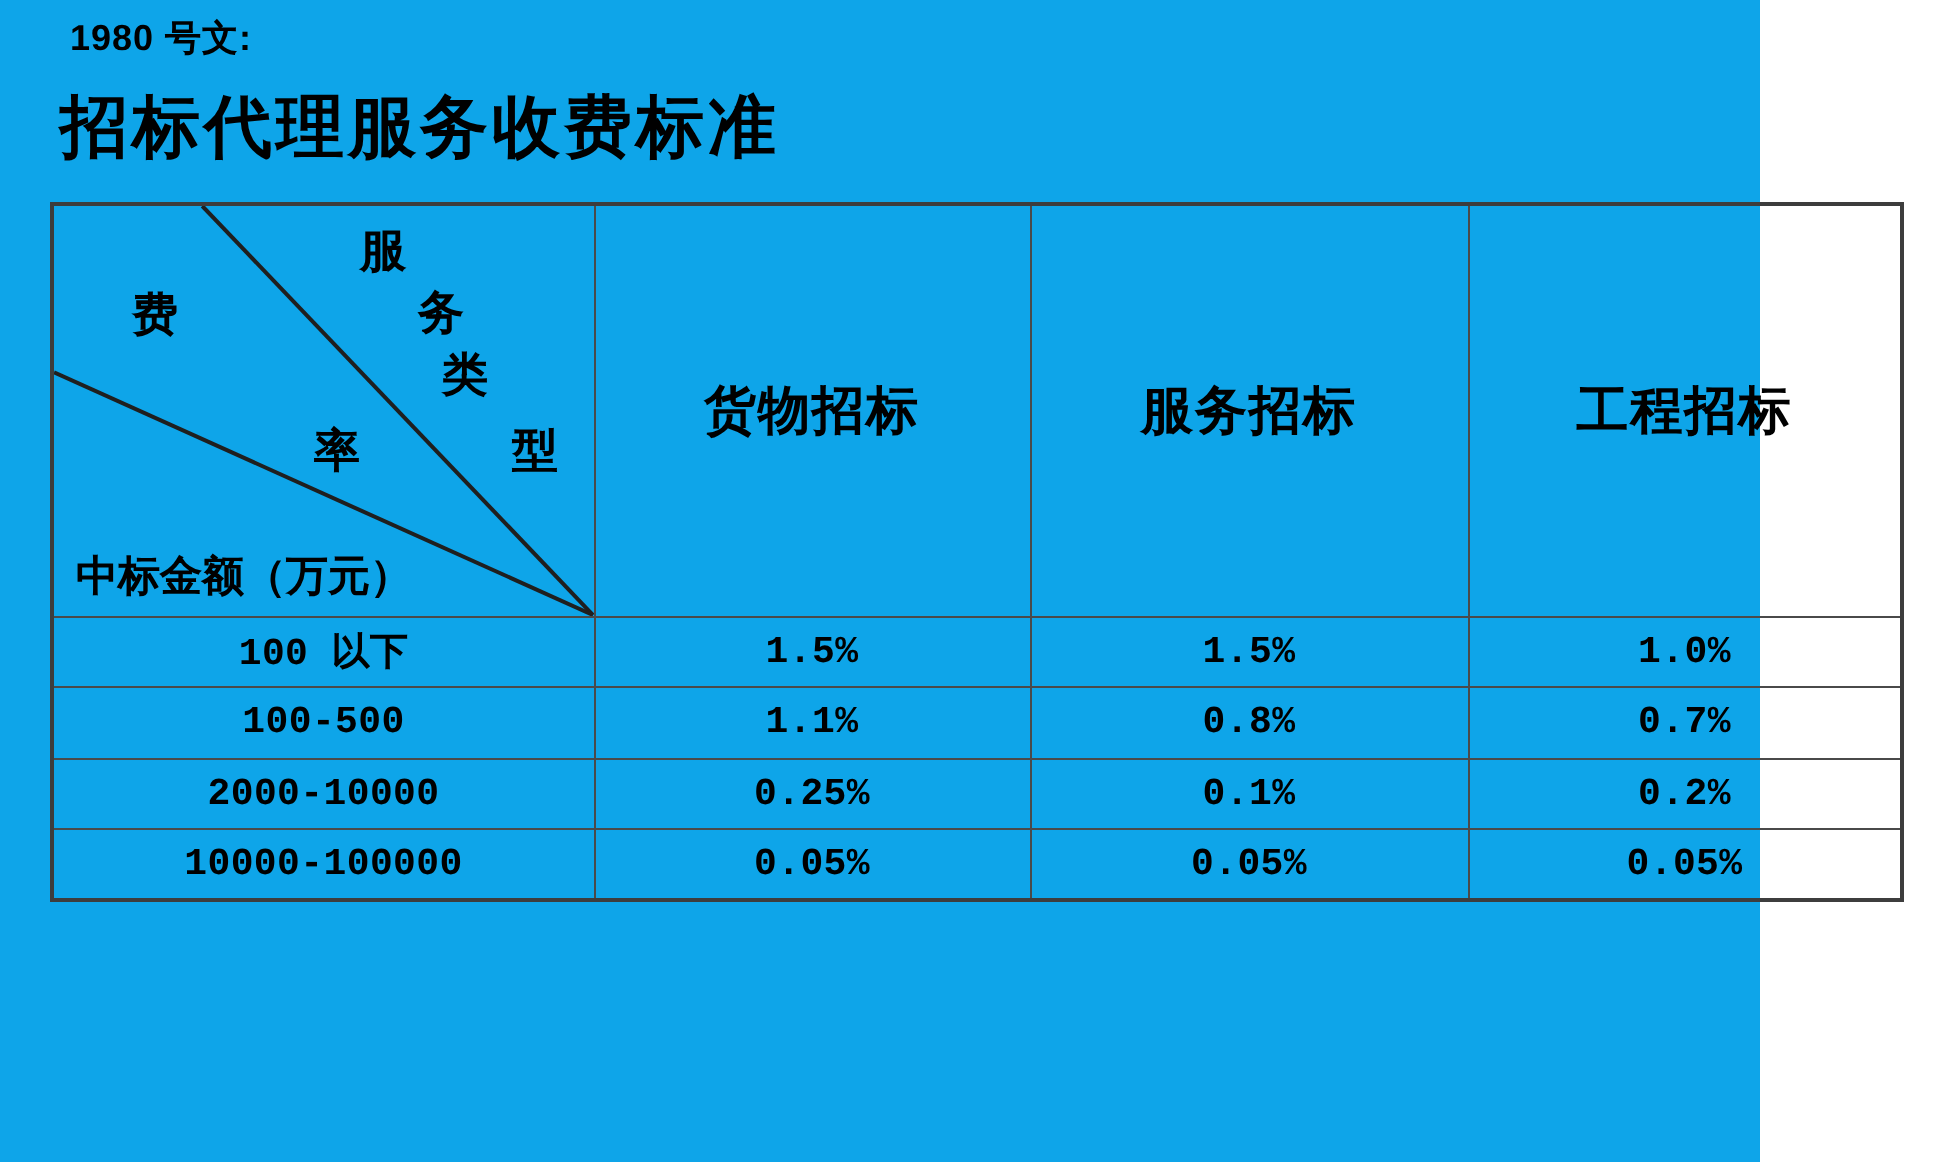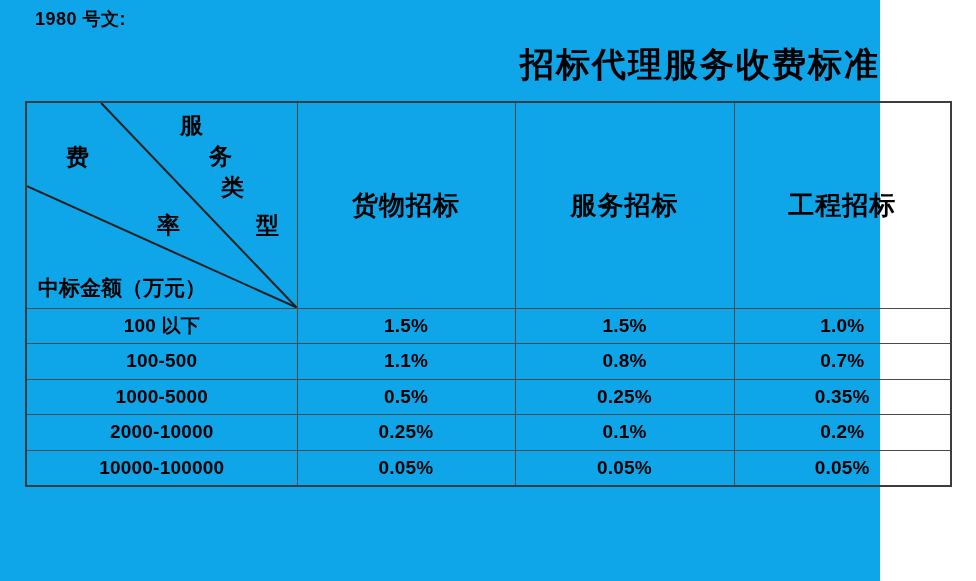--- a/index.html
+++ b/index.html
@@ -26,21 +26,21 @@
     font-size: 18px;
     font-weight: 700;
     letter-spacing: 0.5px;
     white-space: pre;
   }
   .page-title {
     position: absolute;
     top: 44px;
     left: 30px;
     right: 0;
-    text-align: right;
+    text-align: left;
     font-size: 34px;
     font-weight: 700;
     letter-spacing: 2px;
     line-height: 1.25;
   }
   table.fee-table {
     position: absolute;
     left: 25px;
     top: 101px;
     width: 925px;
@@ -91,21 +91,21 @@
   .corner-amount {
     position: absolute;
     left: 11px;
     bottom: 7px;
     font-size: 21px;
     font-weight: 700;
     line-height: 1.1;
     white-space: nowrap;
   }
   td.data-cell {
-    font-family: Liberation Sans, sans-serif;
+    font-family: Liberation Mono, monospace;
     font-size: 19px;
     font-weight: 600;
     letter-spacing: 0.2px;
   }
 </style>
 </head>
 <body>
 
 <div class="page">
 
@@ -147,26 +147,20 @@
         <td class="data-cell">1.5%</td>
         <td class="data-cell">1.0%</td>
       </tr>
       <tr>
         <td class="data-cell">100-500</td>
         <td class="data-cell">1.1%</td>
         <td class="data-cell">0.8%</td>
         <td class="data-cell">0.7%</td>
       </tr>
       <tr>
-        <td class="data-cell">1000-5000</td>
-        <td class="data-cell">0.5%</td>
-        <td class="data-cell">0.25%</td>
-        <td class="data-cell">0.35%</td>
-      </tr>
-      <tr>
         <td class="data-cell">2000-10000</td>
         <td class="data-cell">0.25%</td>
         <td class="data-cell">0.1%</td>
         <td class="data-cell">0.2%</td>
       </tr>
       <tr>
         <td class="data-cell">10000-100000</td>
         <td class="data-cell">0.05%</td>
         <td class="data-cell">0.05%</td>
         <td class="data-cell">0.05%</td>

